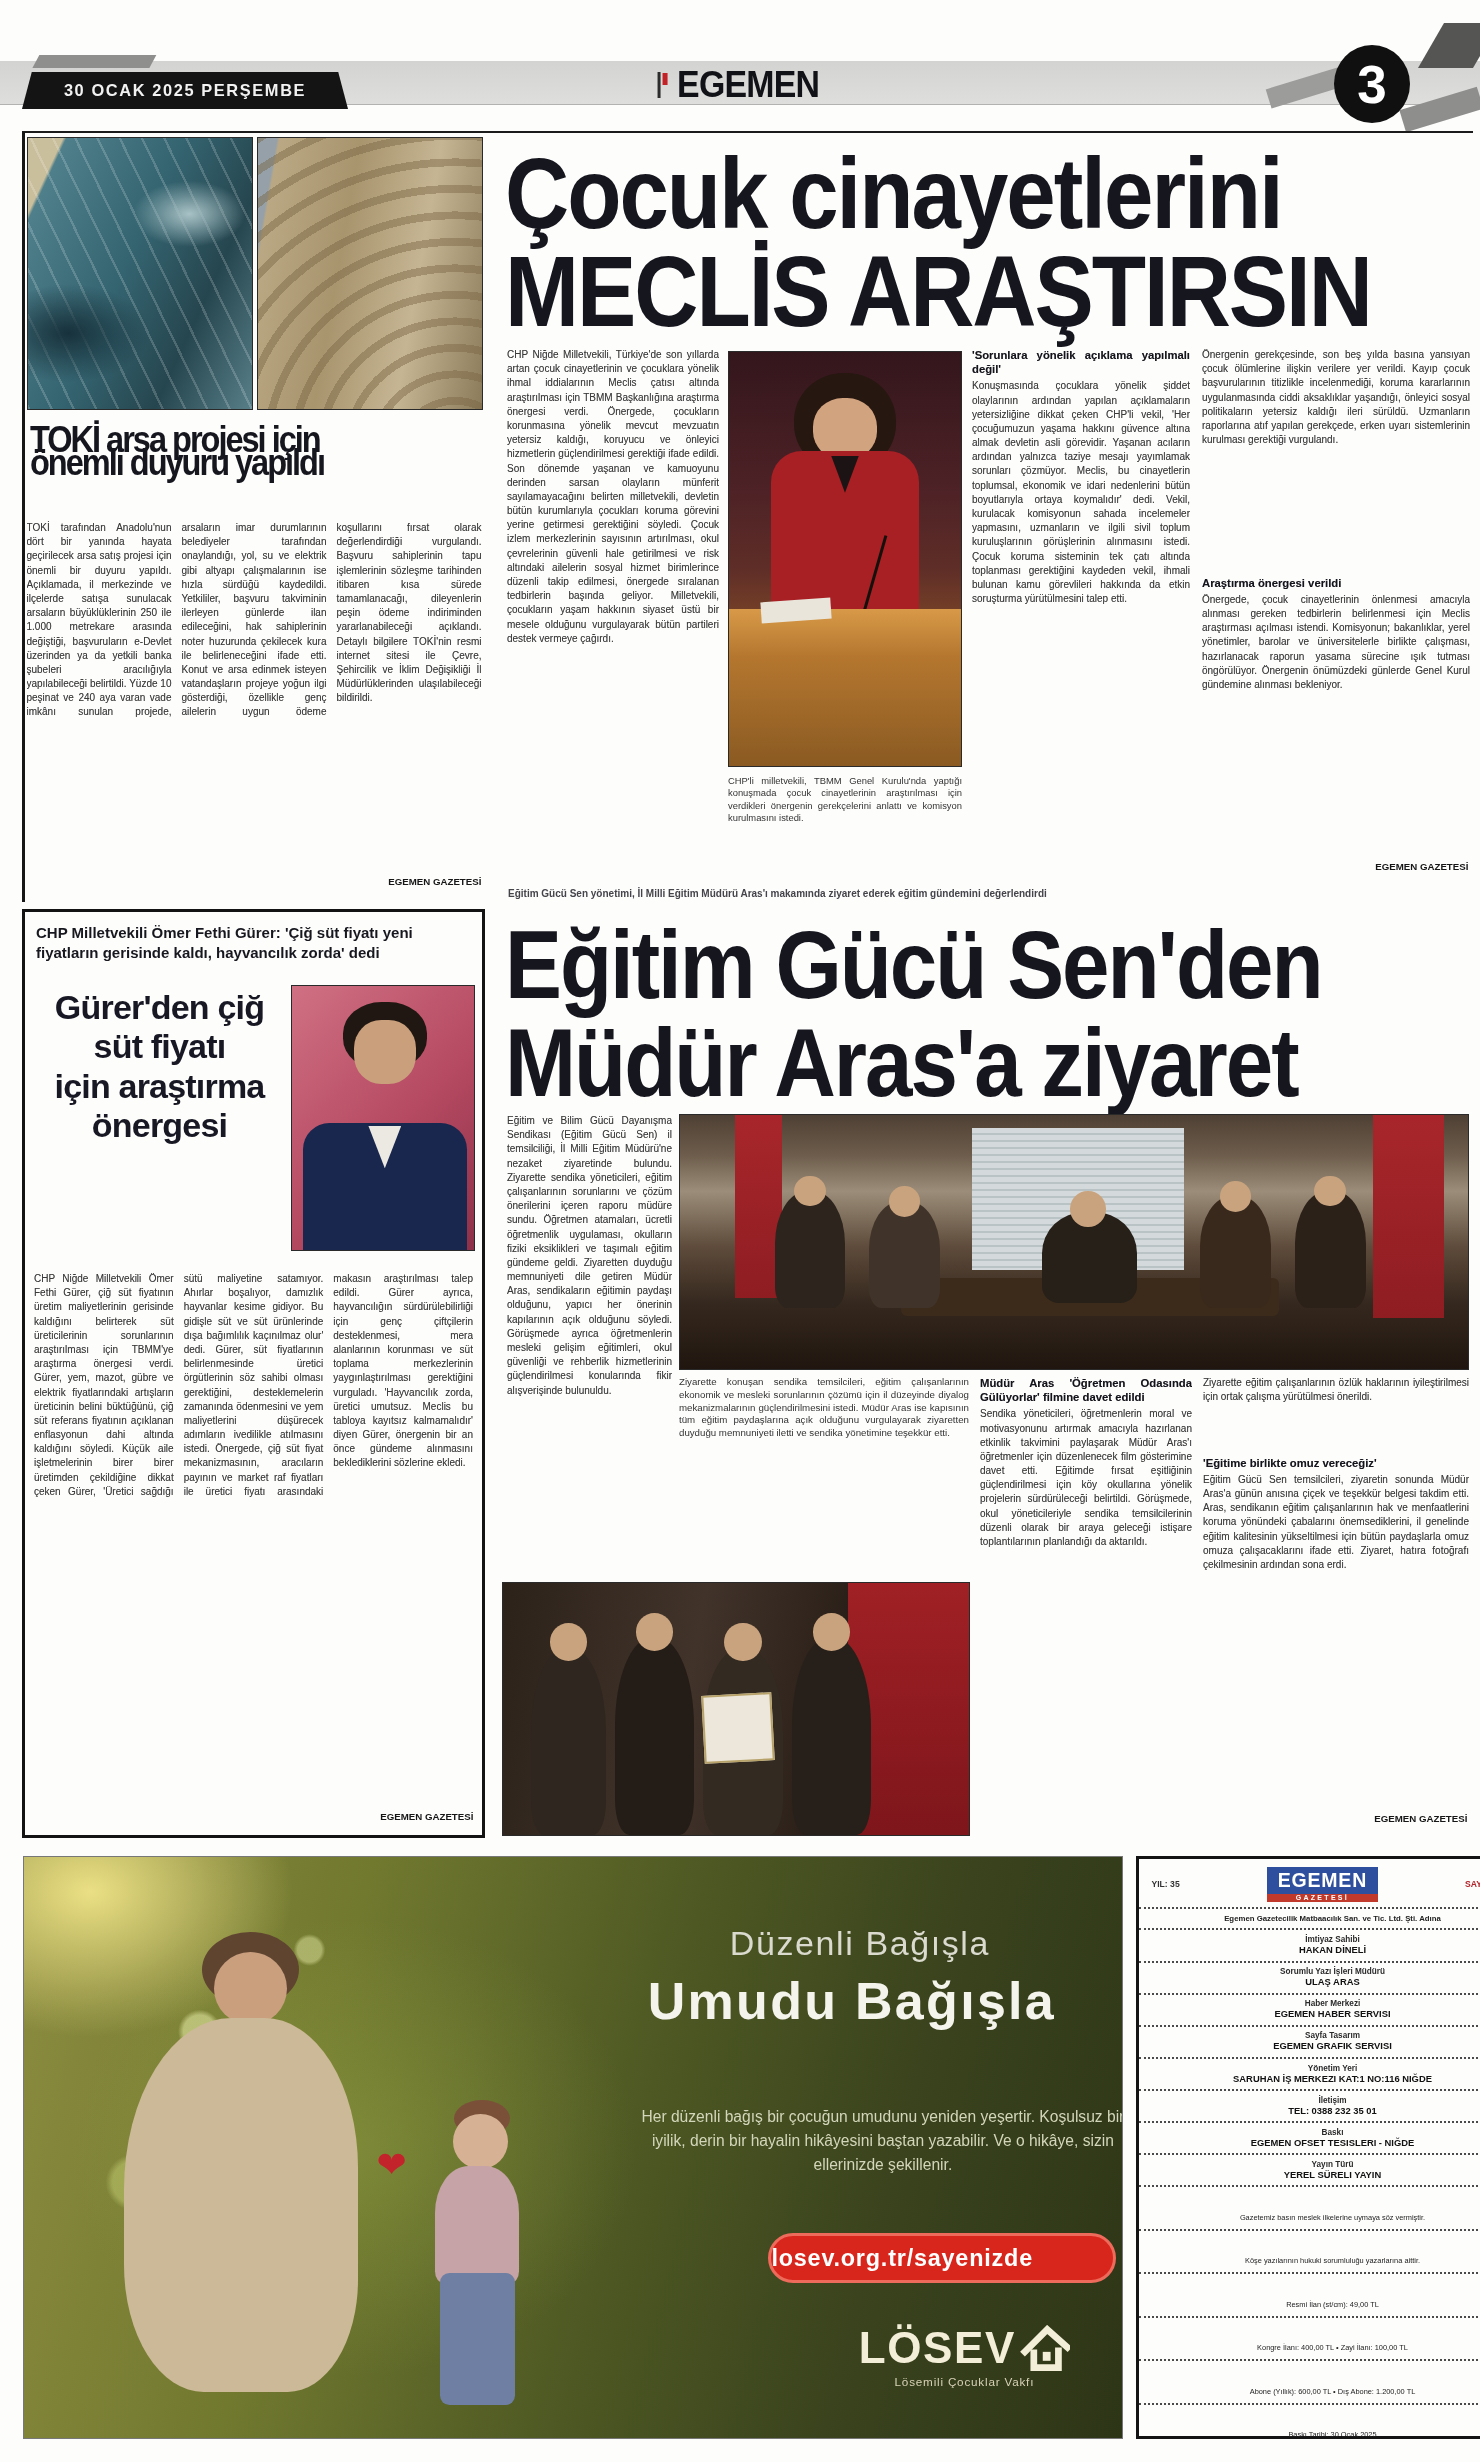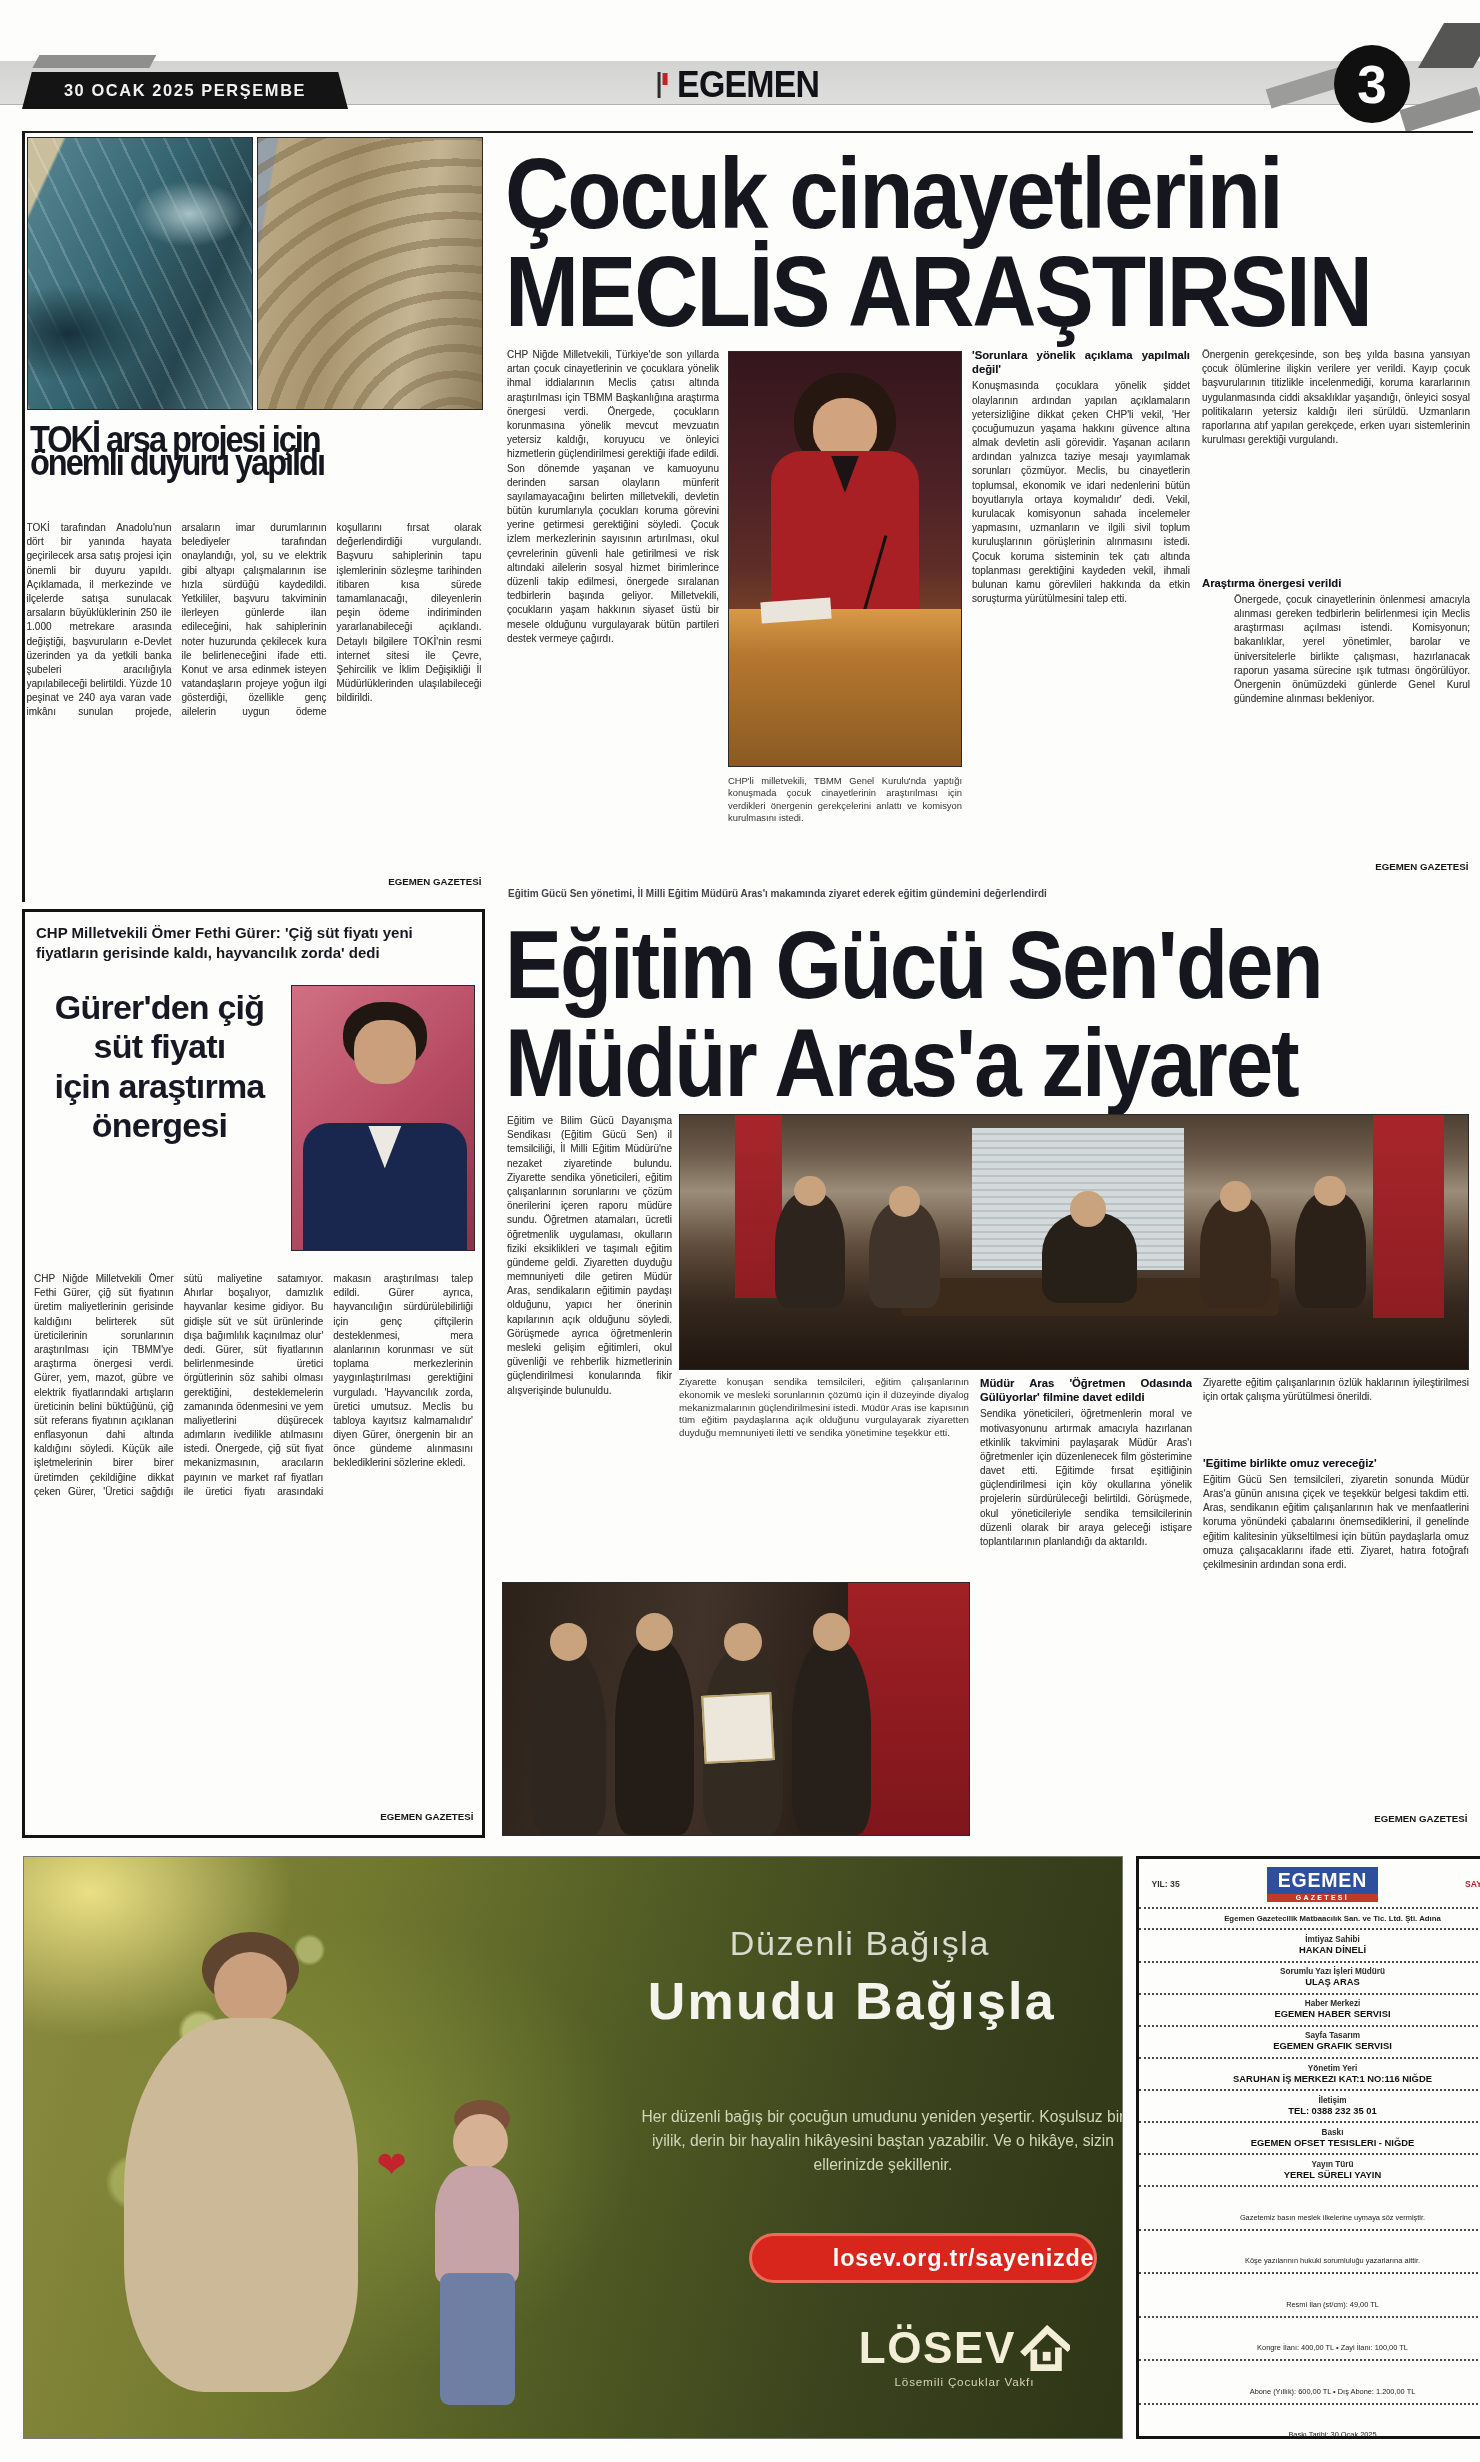--- a/index.html
+++ b/index.html
@@ -61,21 +61,21 @@
   .m-jacket { position:absolute; left:18%; top:24%; width:64%; height:42%; background:#a81f24; border-radius:31px 31px 0 0; }
   .m-collar { position:absolute; left:44%; top:25%; width:12%; height:9%; background:#1c1414; clip-path:polygon(0 0,100% 0,50% 100%); }
   .m-podium { position:absolute; left:0; top:62%; width:100%; height:38%; background:linear-gradient(#d89a48,#b5772f 30%,#8a5a22 100%); }
   .m-paper { position:absolute; left:14%; top:60%; width:30%; height:5%; background:#e9e5da; transform:rotate(-4deg); }
   .m-mic { position:absolute; left:62%; top:44%; width:3.1px; height:20%; background:#15100c; transform:rotate(16deg); }
   .m-col1 { left:507px; top:348px; width:212px; height:536px; }
   .m-cap { left:728px; top:775px; width:234px; height:108px; }
   .m-col2 { left:972px; top:348px; width:218px; height:536px; }
   .m-col3 { left:1202px; top:348px; width:268px; height:536px; }
   .m-col3 .part-a { display:block; height:223px; overflow:hidden; margin-bottom:4.7px; }
-  .m-col3 .part-b { display:block; height:274px; overflow:hidden;margin-left:32px; }
+  .m-col3 .part-b { display:block; height:274px; overflow:hidden; }
   .m-byline { left:1317px; top:859px; width:153px; }
 
   
   .g-box { position:absolute; left:22px; top:909px; width:463px; height:929px; border:3.1px solid #131313; background:#fdfdfc; }
   .g-kicker { position:absolute; left:36px; top:923px; width:436px; font-size:15px; font-weight:bold; color:#17171f; line-height:1.35; }
   .g-head { position:absolute; left:34px; top:988px; width:251px; text-align:center; font-weight:800;
             font-size:34px; line-height:1.16; color:#181824; letter-spacing:-0.8px; }
   .g-photo { left:291px; top:985px; width:184px; height:266px;
     background:linear-gradient(135deg,#d07083 0%, #b54a62 55%, #8e3049 100%); }
   .g-hair { position:absolute; left:28%; top:6%; width:46%; height:26%; background:#201712; border-radius:46%; }
@@ -122,22 +122,22 @@
   .ad-woman-head { position:absolute; left:190px; top:95px; width:73px; height:73px; background:#c99f7e; border-radius:50%; }
   .ad-woman-body { position:absolute; left:100px; top:161px; width:234px; height:374px; background:#ccb997; border-radius:46% 40% 30% 34%; }
   .ad-child-hair { position:absolute; left:430px; top:243px; width:56px; height:37px; background:#7a5138; border-radius:50%; }
   .ad-child-head { position:absolute; left:429px; top:257px; width:55px; height:55px; background:#d7b193; border-radius:50%; }
   .ad-child-top { position:absolute; left:411px; top:309px; width:84px; height:117px; background:#c5a3a6; border-radius:40% 40% 10% 10%; }
   .ad-child-jeans { position:absolute; left:416px; top:416px; width:75px; height:132px; background:#6e7fa3; border-radius:9.4px; }
   .ad-heart { position:absolute; left:352px; top:287px; font-size:36px; color:#c3242b; }
   .ad-line1 { position:absolute; left:586px; top:67px; width:499px; text-align:center; font-size:34px; color:#dadace; letter-spacing:1.6px; }
   .ad-line2 { position:absolute; left:555px; top:114px; width:545px; text-align:center; font-size:52px; font-weight:bold; color:#f4f4ec; letter-spacing:2.3px; }
   .ad-para { position:absolute; left:617px; top:248px; width:483px; text-align:center; font-size:15.6px; line-height:1.55; color:#d3d6ba; }
-  .ad-btn { position:absolute; left:725px; top:376px; width:348px; height:50px; border-radius:26.5px; background:#d8261c;
-            border:3.1px solid #ee6a5a; display:flex; align-items:center; justify-content:flex-end; }
+  .ad-btn { position:absolute; left:744px; top:376px; width:348px; height:50px; border-radius:26.5px; background:#d8261c;
+            border:3.1px solid #ee6a5a; display:flex; align-items:center; justify-content:flex-start; }
   .ad-btn span { color:#fff; font-weight:bold; font-size:23.4px; letter-spacing:0.8px; }
   .ad-logo { position:absolute; left:795px; top:466px; width:290px; text-align:center; }
   .ad-logo-row { display:flex; align-items:center; justify-content:center; gap:4px; }
   .ad-logo-word { font-size:44px; font-weight:800; color:#f3eed7; letter-spacing:1.6px; }
   .ad-tagline { font-size:11.7px; color:#d8d2b8; margin-top:1.6px; letter-spacing:0.8px; }
 
   
   .kunye { position:absolute; left:1136px; top:1856px; width:393px; height:583px; border:3.1px solid #131313;
            background:#fdfdfc; padding:7.8px 12.5px; text-align:center; }
   .k-head { display:flex; align-items:center; justify-content:space-between; margin-bottom:4.7px; }

